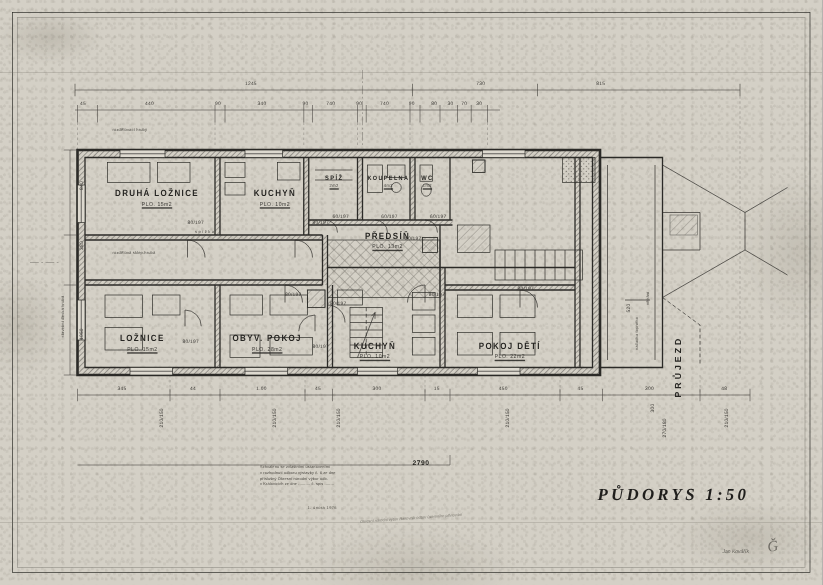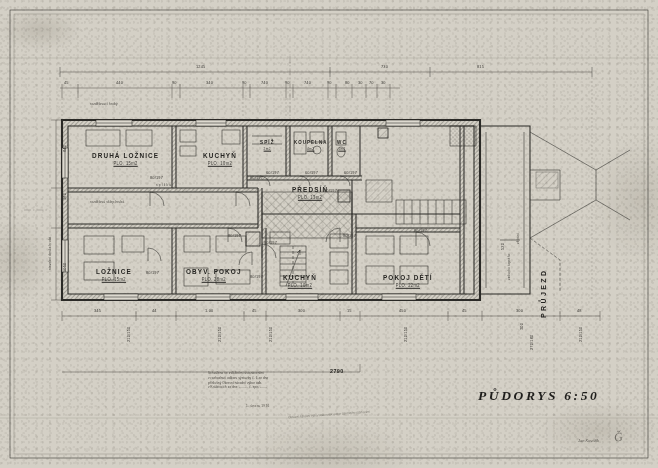--- a/index.html
+++ b/index.html
@@ -519,17 +519,17 @@
 
   <div class="stampblk" style="left:208px;top:371px;">
     <div class="stampline">Schváleno se zvláštními ustanoveními</div>
     <div class="stampline">v rozhodnutí odboru výstavby č. 6 ze dne</div>
     <div class="stampline">příslušný Okresní národní výbor odb.</div>
     <div class="stampline">v Královicích ze dne .......... č. spis ........</div>
   </div>
   <div id="datestamp" style="left:246px;top:404px;">1. února 1976</div>
   <div id="roundstamp" style="left:288px;top:412px;width:96px;white-space:normal;">Okresní národní výbor Rakovník odbor územního plánování</div>
 
-  <div id="title" style="left:478px;top:388px;">PŮDORYS 6:50</div>
+  <div id="title" style="left:478px;top:388px;">PŮDORYS 1:50</div>
 
   <div id="signature" style="left:578px;top:438px;">Jan Kovářík</div>
   <div id="sigmark" style="left:614px;top:430px;">Ǧ</div>
 </div>
 
 </body></html>

